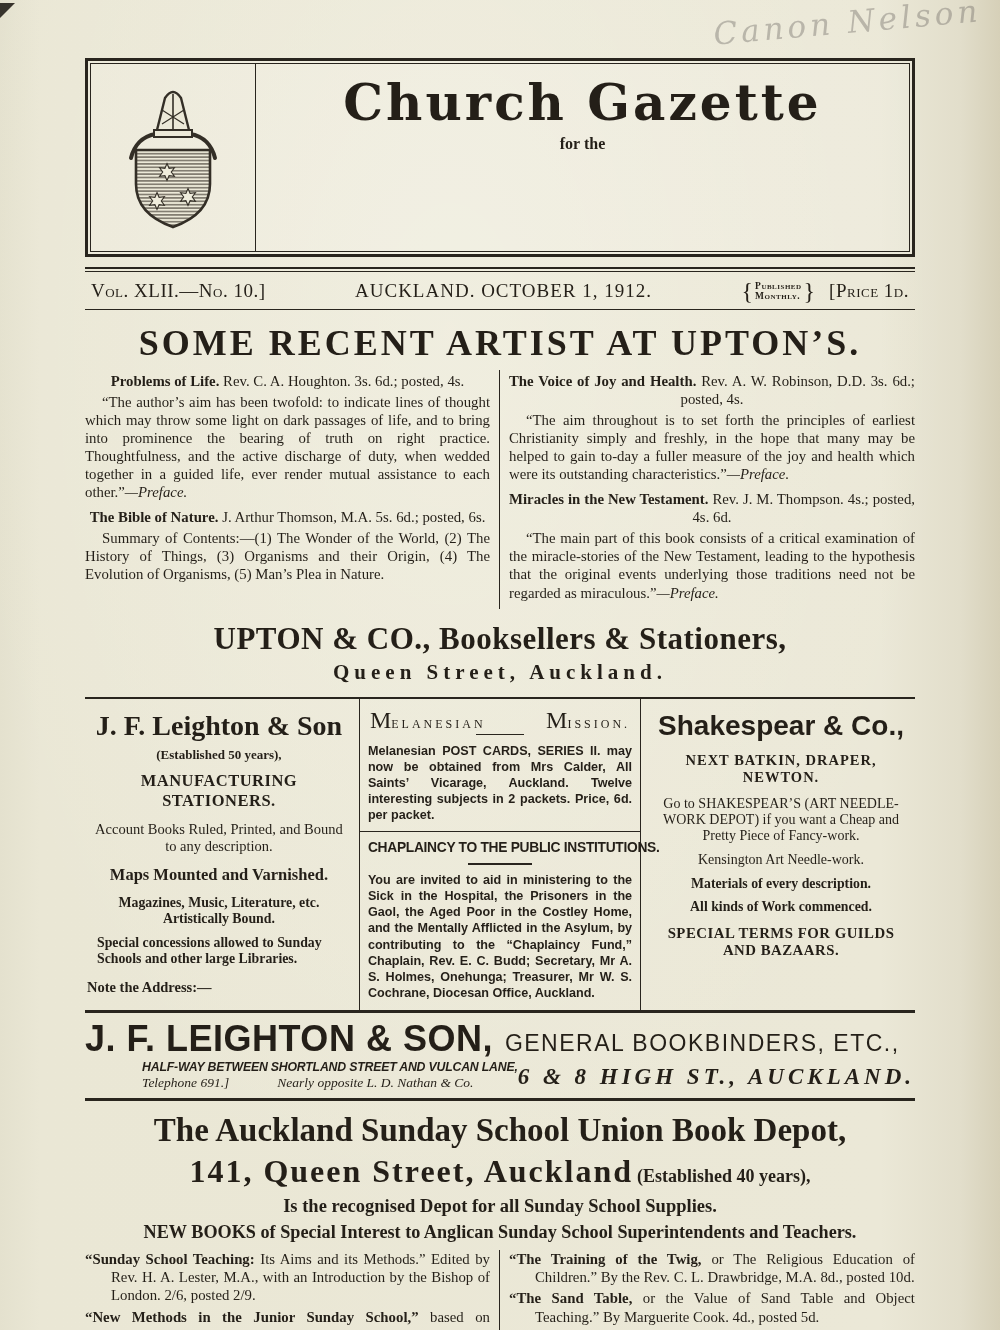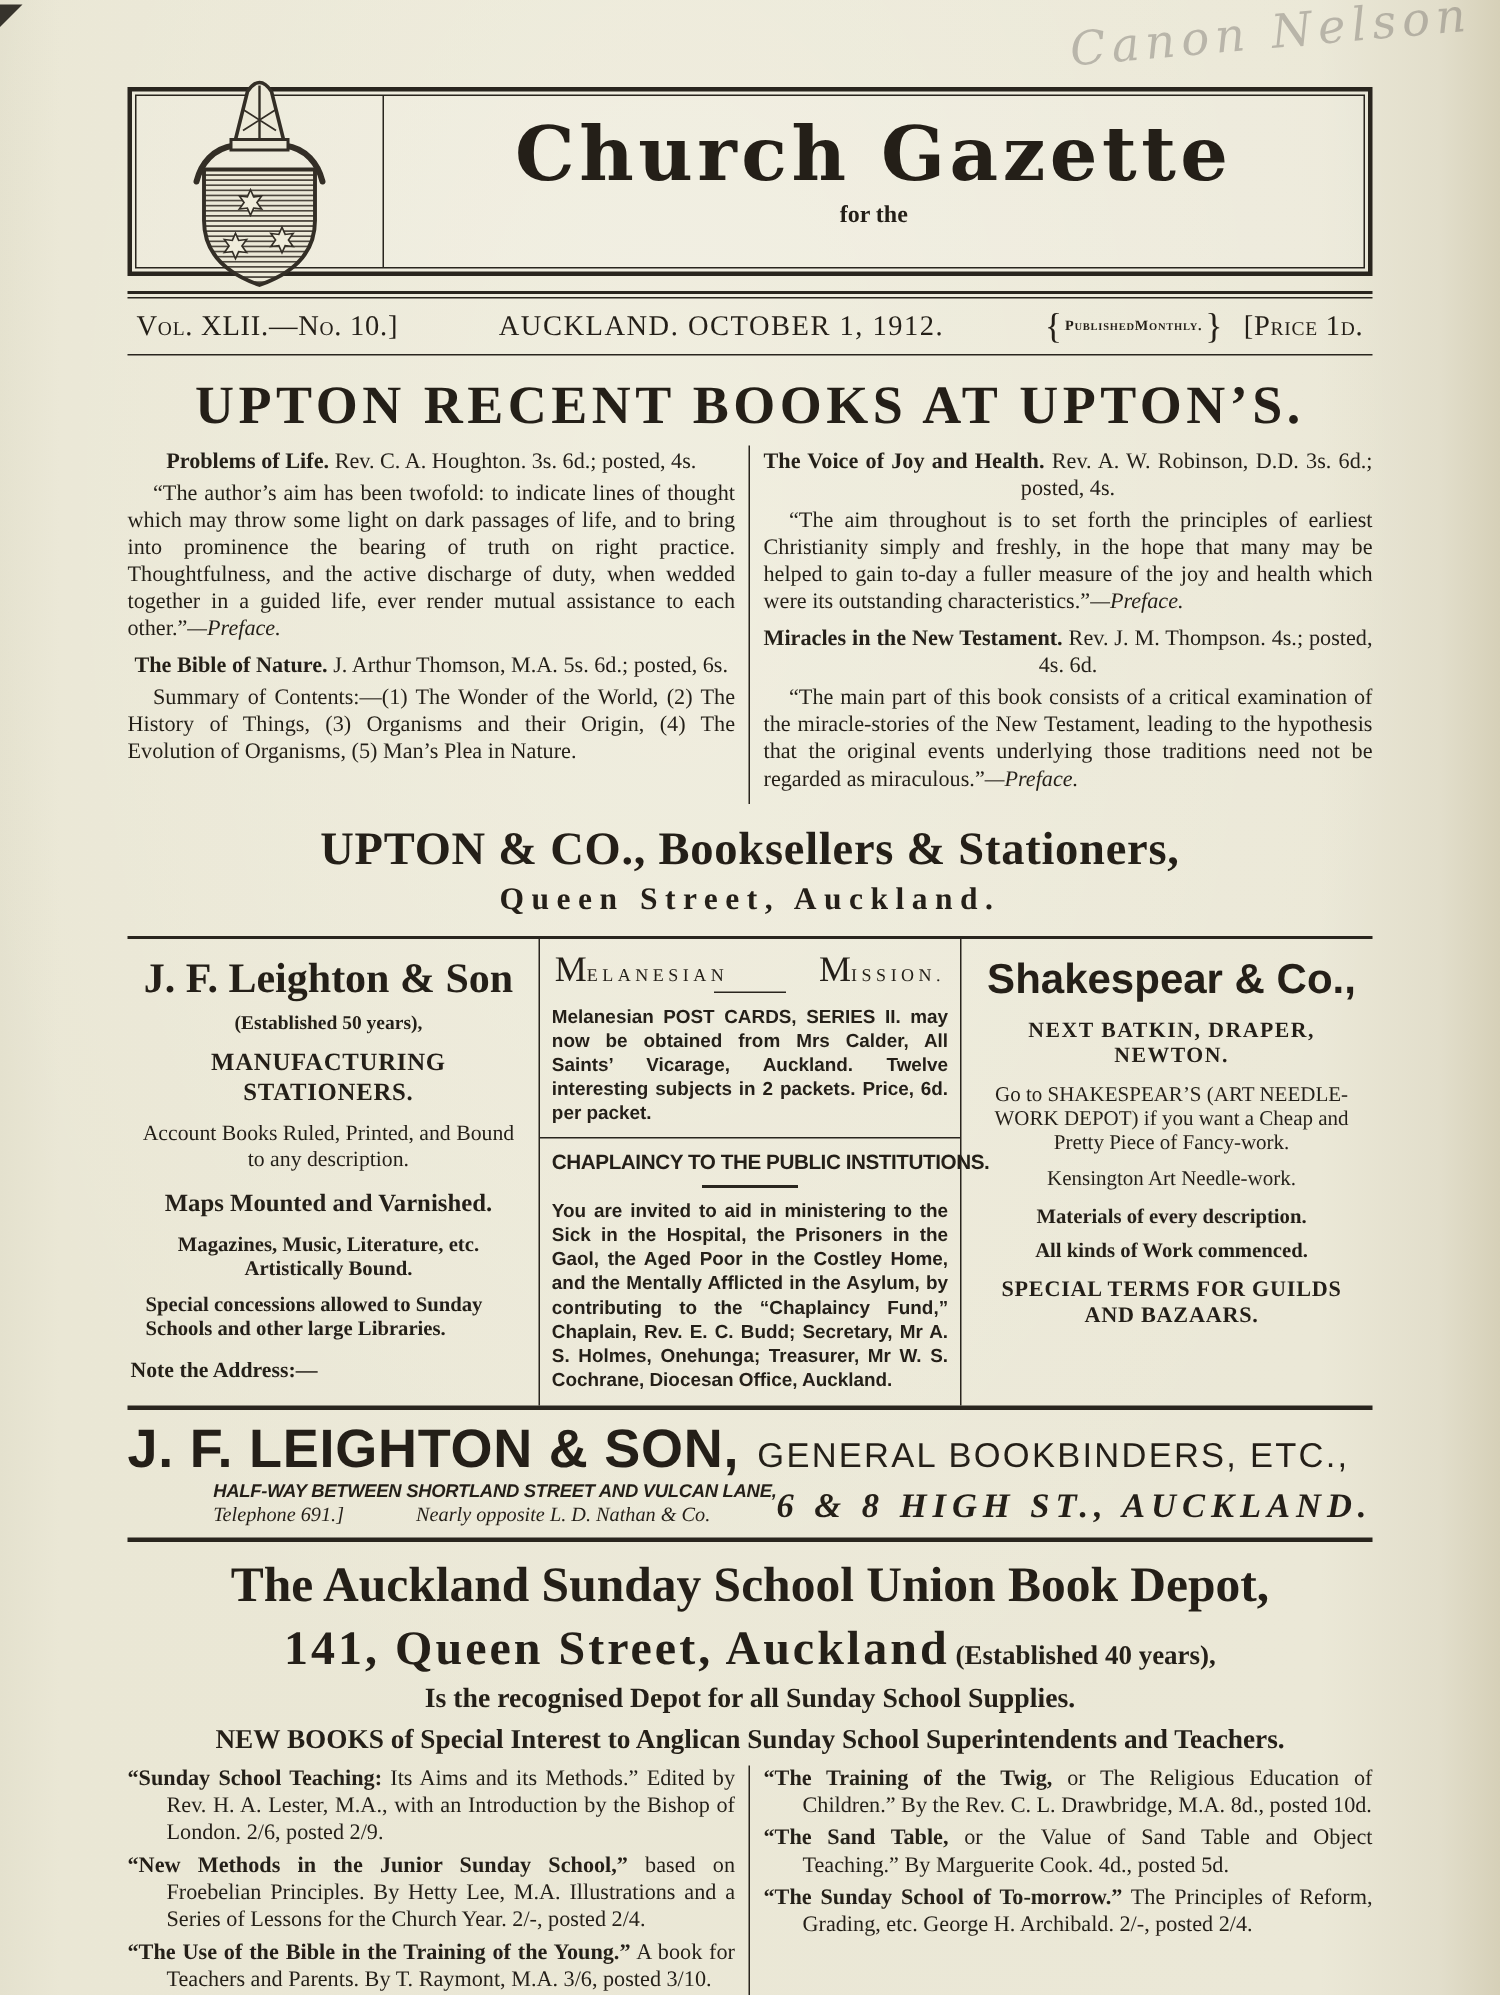--- a/index.html
+++ b/index.html
@@ -16,39 +16,39 @@
   .corner-mark { position:absolute; top:3px; left:0; width:0; height:0;
     border-top:15px solid #17140f; border-right:15px solid transparent; opacity:.85; }
   .handwriting { position:absolute; top:4px; right:18px; font-family:"DejaVu Serif",serif;
     font-style:italic; font-size:31px; letter-spacing:4px; color:rgba(115,110,105,0.42);
     transform:rotate(-5deg); white-space:nowrap; }
 
   .content { position:absolute; left:85px; top:58px; width:830px; }
 
   
   .masthead { border:3px solid #29251e; padding:2px; background:rgba(255,255,252,0.12); }
-  .masthead-inner { border:1px solid #29251e; display:flex; height:116px; }
+  .masthead-inner { border:1px solid #29251e; display:flex; height:189px; }
   .crest-cell { width:165px; border-right:1px solid #29251e; display:flex; align-items:center; justify-content:center; }
   .title-cell { flex:1; text-align:center; padding-top:14px; }
   .gazette-title { font-family:"DejaVu Serif",serif; font-weight:bold; font-size:50px; line-height:1; letter-spacing:3px; }
   .gazette-tagline { font-size:16px; font-weight:bold; margin-top:7px; }
   .gazette-diocese { font-size:29px; font-weight:bold; margin-top:3px; letter-spacing:1px; }
 
   
   .rule { background:#29251e; border:0; margin:0; }
   .r2 { height:2px; } .r1 { height:1px; } .r3 { height:3px; }
   .mt10 { margin-top:10px; } .mt2 { margin-top:2px; }
 
   
   .dateline { display:flex; align-items:center; padding:7px 6px 6px; font-size:19px; }
   .dl-vol { font-variant:small-caps; letter-spacing:0.5px; }
   .dl-center { flex:1; text-align:center; letter-spacing:1px; }
   .dl-pub { display:flex; align-items:center; margin-right:14px; }
   .brace { font-size:24px; font-weight:normal; line-height:1; }
-  .pub-lines { display:flex; flex-direction:row; font-size:9.5px; font-weight:bold;
+  .pub-lines { display:flex; flex-direction:column; font-size:9.5px; font-weight:bold;
     line-height:1.1; letter-spacing:0.5px; font-variant:small-caps; padding:0 2px; }
   .dl-price { font-variant:small-caps; letter-spacing:0.5px; }
 
   
   .headline { font-size:36px; font-weight:bold; text-align:center; letter-spacing:3px; margin:12px 0 6px; }
   .two-col { display:flex; }
   .two-col .col { width:50%; font-size:14.8px; line-height:1.22; }
   .two-col .col.first { border-right:1px solid #29251e; padding-right:9px; }
   .two-col .col.second { padding-left:9px; }
   .entry-head { margin:2px 0 0; text-align:justify; text-align-last:center; }
@@ -167,21 +167,21 @@
         <span class="pub-lines">
           <span>Published</span>
           <span>Monthly.</span>
         </span>
         <span class="brace">}</span>
       </span>
       <span class="dl-price">[Price 1d.</span>
     </div>
     <hr class="rule r1">
 
-    <div class="headline">UPTON RECENT BOOKS AT UPTON’S.</div>
+    <div class="headline">SOME RECENT ARTIST AT UPTON’S.</div>
     <div class="two-col">
       <div class="col first">
         <p class="entry-head"><span class="bt">Problems of Life.</span> <span>Rev. C. A. Houghton.  3s. 6d.; posted, 4s.</span></p>
         <p class="entry-quote"><span>“The author’s aim has been twofold: to indicate lines of thought which may throw some light on dark passages of life, and to bring into prominence the bearing of truth on right practice.  Thoughtfulness, and the active discharge of duty, when wedded together in a guided life, ever render mutual assistance to each other.”</span><i class="pref">—Preface.</i></p>
         <p class="entry-head"><span class="bt">The Bible of Nature.</span> <span>J. Arthur Thomson, M.A.  5s. 6d.; posted, 6s.</span></p>
         <p class="entry-quote"><span>Summary of Contents:—(1) The Wonder of the World, (2) The History of Things, (3) Organisms and their Origin, (4) The Evolution of Organisms, (5) Man’s Plea in Nature.</span><i class="pref"></i></p>
       </div>
       <div class="col second">
         <p class="entry-head"><span class="bt">The Voice of Joy and Health.</span> <span>Rev. A. W. Robinson, D.D.  3s. 6d.; posted, 4s.</span></p>
         <p class="entry-quote"><span>“The aim throughout is to set forth the principles of earliest Christianity simply and freshly, in the hope that many may be helped to gain to-day a fuller measure of the joy and health which were its outstanding characteristics.”</span><i class="pref">—Preface.</i></p>

